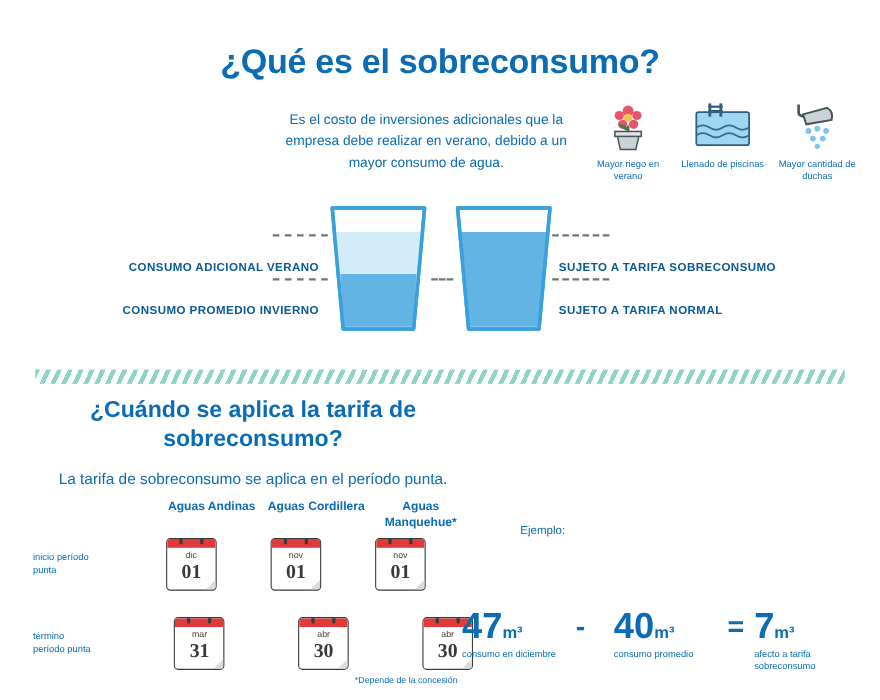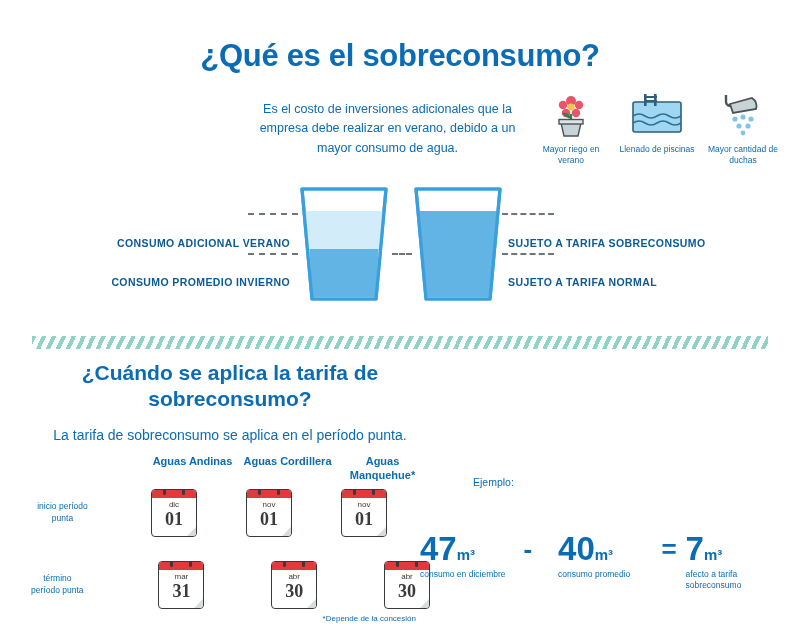--- a/index.html
+++ b/index.html
@@ -120,21 +120,21 @@
     width: 400px;
   }
   .cal-headrow { display: flex; justify-content: flex-end; }
   .cal-head {
     width: 95px; text-align: center;
     font-size: 11px; font-weight: bold; color: #0a6cb4;
     line-height: 1.25;
   }
   .cal-row { display: flex; align-items: center; margin-top: 6px; }
   .row-label {
-    width: 72px; text-align: center; padding-right: 7px;
+    width: 72px; text-align: left; padding-right: 7px;
     font-size: 8.5px; line-height: 1.3; color: #0a6cb4;
   }
   .cal-cell { width: 95px; display: flex; justify-content: flex-end; }
 
   .cal {
     width: 46px; height: 48px;
     border: 1.6px solid #3a3a3a;
     border-radius: 4px;
     background: #fff;
     overflow: hidden;
@@ -183,21 +183,21 @@
     color: #0a6cb4;
     text-align: center;
   }
   .example-block {
     position: absolute; top: 475px; left: 425px; width: 340px;
     font-size: 10.5px; line-height: 1.5; color: #0a6cb4;
   }
   .example-block .ex-head { margin-bottom: 4px; padding-left: 48px; }
 
   .math-row {
-    position: absolute; top: 532px; left: 420px;
+    position: absolute; top: 552px; left: 420px;
     width: 360px;
     display: flex; align-items: flex-start;
   }
   .math-term { text-align: left; }
   .math-num {
     font-size: 33px; font-weight: bold; color: #0a6cb4; line-height: 1;
   }
   .math-unit { font-size: 15px; font-weight: bold; }
   .math-cap {
     font-size: 8.5px; line-height: 1.3; color: #0a6cb4; margin-top: 4px;

